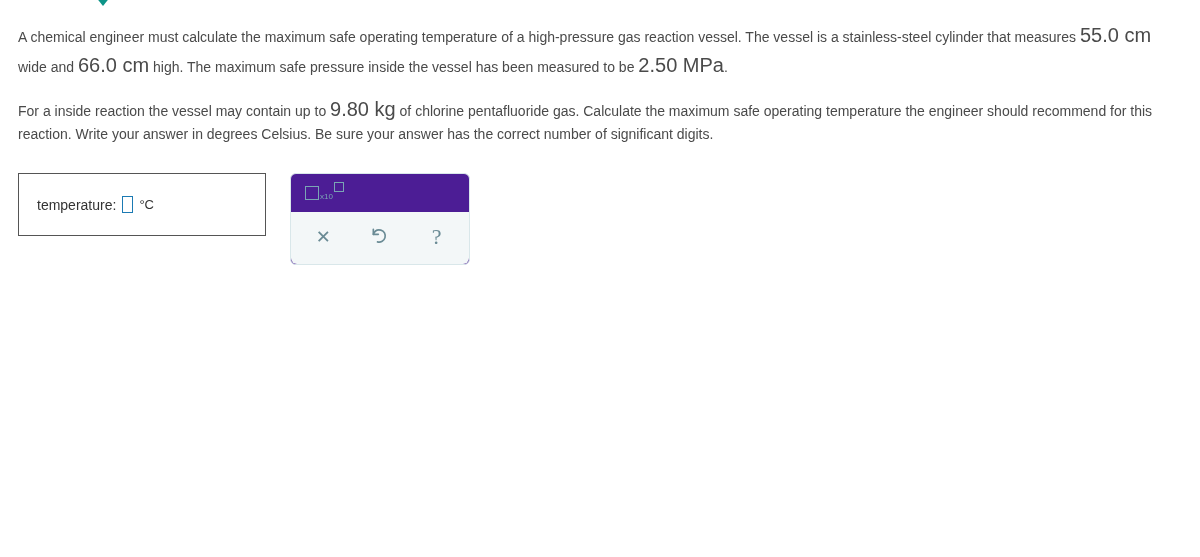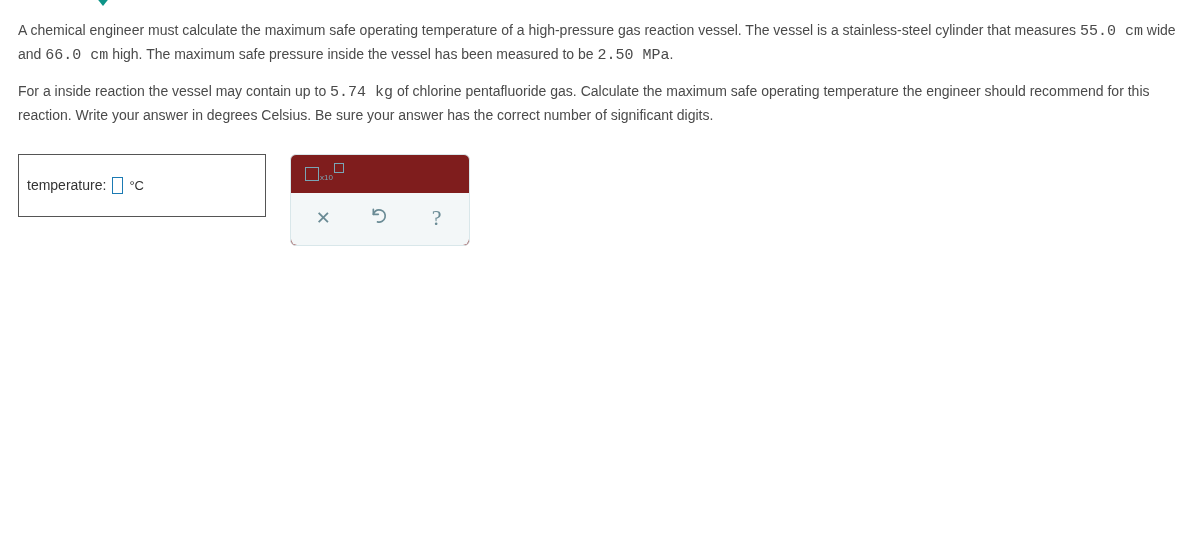--- a/index.html
+++ b/index.html
@@ -31,32 +31,32 @@
     }
     .content {
       padding: 8px 18px 0 18px;
     }
     .problem-text {
       color: #4a4a4a;
       line-height: 1.5;
       margin-bottom: 14px;
     }
     .problem-text .math {
-      font-family: Liberation Mono, monospace;
-      font-size: 15px;
+      font-family: Liberation Sans, sans-serif;
+      font-size: 20px;
     }
     .answer-row {
       display: flex;
       align-items: flex-start;
       gap: 24px;
       margin-top: 28px;
     }
     .answer-box {
       border: 1px solid #555;
-      padding: 22px 8px;
+      padding: 22px 18px;
       width: 248px;
       display: flex;
       align-items: center;
       gap: 6px;
     }
     .answer-label {
       color: #333;
       font-size: 14px;
     }
     .small-input {
@@ -67,21 +67,21 @@
       vertical-align: middle;
     }
     .unit {
       color: #333;
       font-size: 13px;
     }
     .tool-panel {
       border: 1px solid #d9e7ea;
       border-radius: 6px;
       width: 180px;
-      background: #7f1d1d;
+      background: #4c1d95;
     }
     .tool-panel .row1 {
       display: flex;
       justify-content: flex-start;
       align-items: center;
       padding: 12px 14px;
       gap: 20px;
     }
     .tool-panel .row2 {
       display: flex;
@@ -151,21 +151,21 @@
 
 <div class="top-accent">
   <div class="chevron"></div>
 </div>
 
 <div class="content">
   <p class="problem-text">
     <span>A chemical engineer must calculate the maximum safe operating temperature of a high-pressure gas reaction vessel. The vessel is a stainless-steel cylinder that measures </span><span class="math">55.0 cm</span><span> wide and </span><span class="math">66.0 cm</span><span> high. The maximum safe pressure inside the vessel has been measured to be </span><span class="math">2.50 MPa</span><span>.</span>
   </p>
   <p class="problem-text">
-    <span>For a inside reaction the vessel may contain up to </span><span class="math">5.74 kg</span><span> of chlorine pentafluoride gas. Calculate the maximum safe operating temperature the engineer should recommend for this reaction. Write your answer in degrees Celsius. Be sure your answer has the correct number of significant digits.</span>
+    <span>For a inside reaction the vessel may contain up to </span><span class="math">9.80 kg</span><span> of chlorine pentafluoride gas. Calculate the maximum safe operating temperature the engineer should recommend for this reaction. Write your answer in degrees Celsius. Be sure your answer has the correct number of significant digits.</span>
   </p>
 
   <div class="answer-row">
     <div class="answer-box">
       <span class="answer-label">temperature:</span>
       <span class="small-input" title=""></span>
       <span class="unit">°C</span>
     </div>
 
     <div class="tool-panel">

